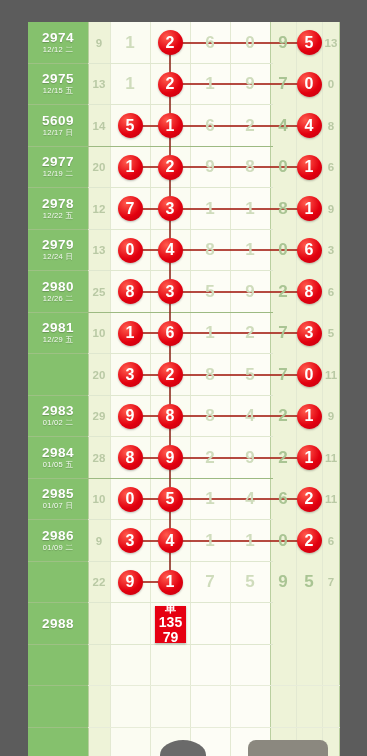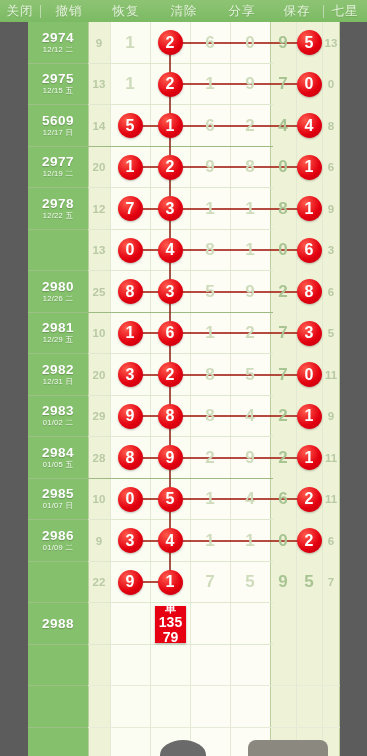--- a/index.html
+++ b/index.html
@@ -152,31 +152,20 @@
   .navbar2{
     position:absolute;bottom:-10px;left:248px;width:80px;height:26px;
     border-radius:8px;background:#8b887f;
   }
 </style>
 </head>
 <body>
 
 <div id="app">
 
-  <div class="toolbar" id="toolbar">
-      <div class="tb-item" style="width: 40px;">关闭</div>
-      <div class="tb-sep"></div>
-      <div class="tb-item" style="width: 56px;">撤销</div>
-      <div class="tb-item" style="width: 58px;">恢复</div>
-      <div class="tb-item" style="width: 58px;">清除</div>
-      <div class="tb-item" style="width: 58px;">分享</div>
-      <div class="tb-item" style="width: 52px;">保存</div>
-      <div class="tb-sep"></div>
-      <div class="tb-item" style="width: 42px;">七星</div>
-    </div>
 
   <div class="sheet">
     <div class="col-issue"></div>
     <div class="col-grid">
       <div class="band lnum"></div>
       <div class="band d1"></div>
       <div class="band d2"></div>
       <div class="band d3"></div>
       <div class="band d4"></div>
       <div class="band d5"></div>
@@ -306,20 +295,24 @@
           <div class="cell plain" style="left: 190px; width: 40px;">1</div>
           <div class="cell plain" style="left: 230px; width: 40px;">1</div>
           <div class="cell plain dark" style="left: 270px; width: 26px;">8</div>
           <div class="cell" style="left: 296px; width: 26px;">
             <div class="ball">1</div>
           </div>
           <div class="cell small" style="left: 322px; width: 18px;">9</div>
         </div>
         <div class="row">
           <div class="rowline"></div>
+          <div class="issue">
+            <div class="no">2979</div>
+            <div class="dt">12/24 日</div>
+          </div>
           <div class="issue-line"></div>
           <div class="hconn" style="left: 130px; width: 179px; top: 19.75px;"></div>
           <div class="vconn" style="left: 169px; top: 20.75px; height: 41.5px;"></div>
           <div class="cell small" style="left: 88px; width: 22px;">13</div>
           <div class="cell" style="left: 110px; width: 40px;">
             <div class="ball">0</div>
           </div>
           <div class="cell" style="left: 150px; width: 40px;">
             <div class="ball">4</div>
           </div>
@@ -374,24 +367,20 @@
           <div class="cell plain" style="left: 190px; width: 40px;">1</div>
           <div class="cell plain" style="left: 230px; width: 40px;">2</div>
           <div class="cell plain dark" style="left: 270px; width: 26px;">7</div>
           <div class="cell" style="left: 296px; width: 26px;">
             <div class="ball">3</div>
           </div>
           <div class="cell small" style="left: 322px; width: 18px;">5</div>
         </div>
         <div class="row">
           <div class="rowline"></div>
-          <div class="issue">
-            <div class="no">2982</div>
-            <div class="dt">12/31 日</div>
-          </div>
           <div class="issue-line"></div>
           <div class="hconn" style="left: 130px; width: 179px; top: 19.75px;"></div>
           <div class="vconn" style="left: 169px; top: 20.75px; height: 41.5px;"></div>
           <div class="cell small" style="left: 88px; width: 22px;">20</div>
           <div class="cell" style="left: 110px; width: 40px;">
             <div class="ball">3</div>
           </div>
           <div class="cell" style="left: 150px; width: 40px;">
             <div class="ball">2</div>
           </div>

